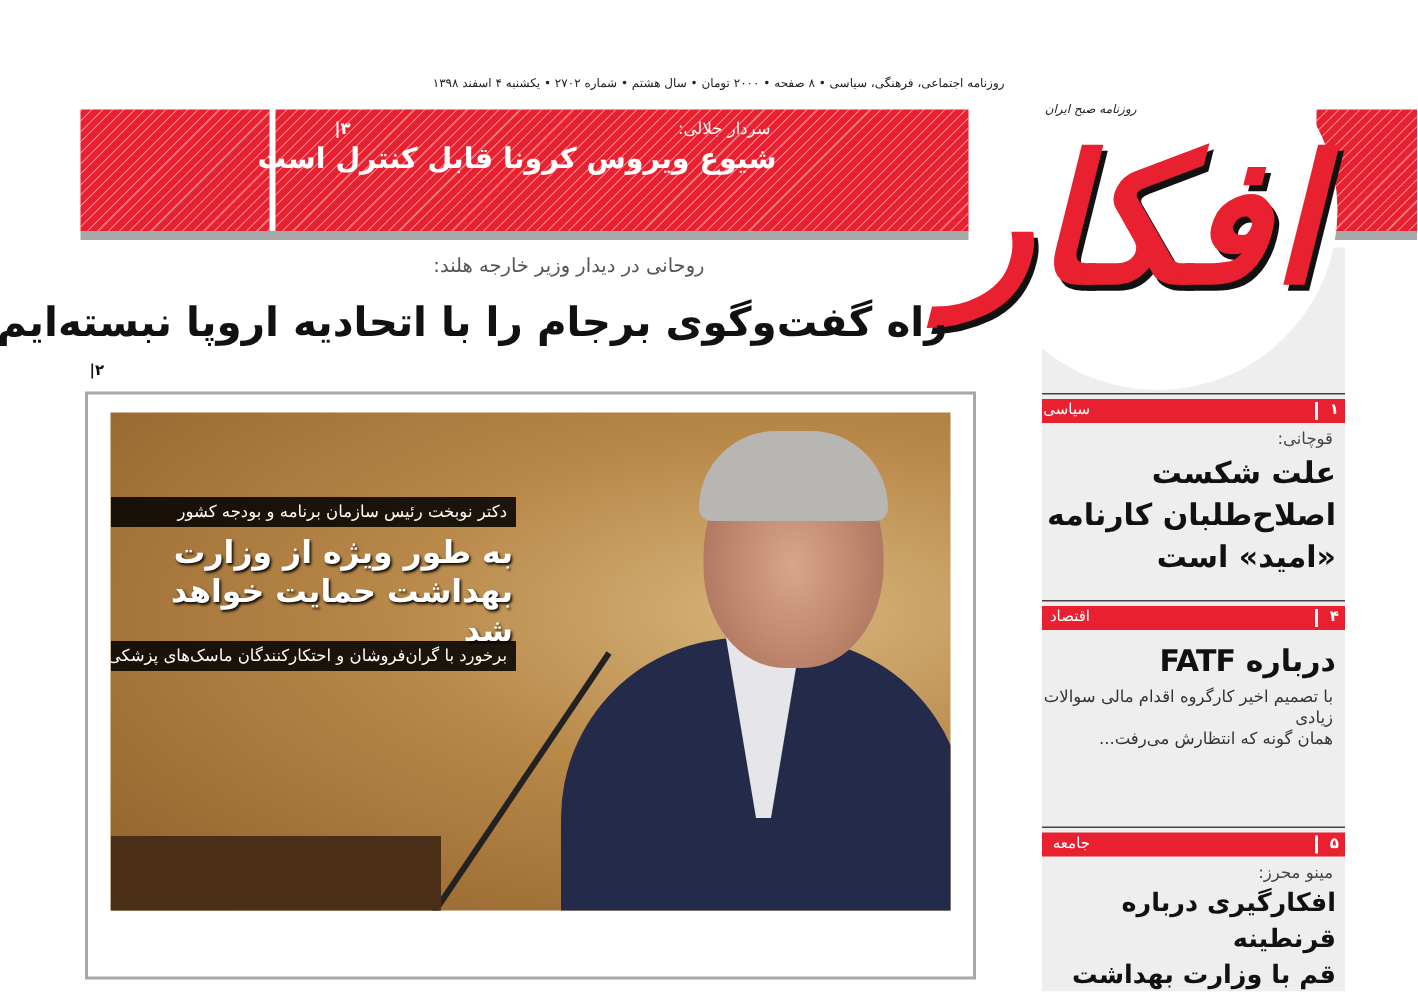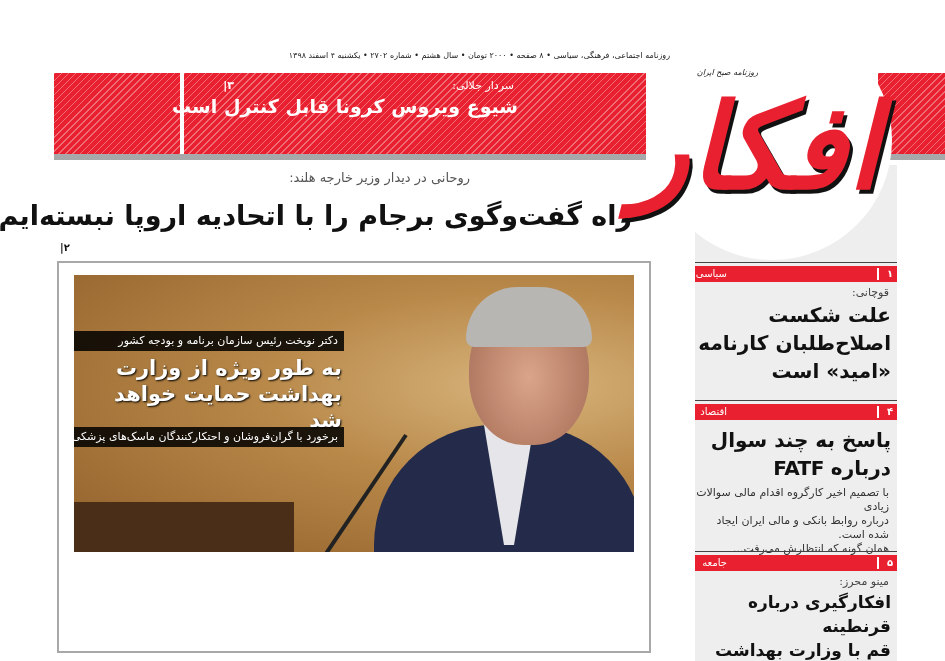--- a/index.html
+++ b/index.html
@@ -15,21 +15,21 @@
   .banner-title { position:absolute; top:22px; right:128px; color:#fff; font-size:19px; font-weight:bold; white-space:nowrap; }
   .logo-circle { position:absolute; top:20px; left:652px; width:240px; height:240px; border-radius:50%; background:#fff; }
   .sidebar-bg { position:absolute; top:165px; left:695px; width:202px; height:496px; background:#eeeeef; }
   .logo-tagline { position:absolute; top:68px; left:658px; width:100px; font-size:8px; color:#222; text-align:right;font-style:italic; }
   .logo-word { position:absolute; top:62px; left:660px; width:230px; height:170px; }
   .logo-word span { display:block; font-family:"DejaVu Serif", serif; font-weight:bold; font-size:118px; color:#e8202f; line-height:170px; text-align:center; text-shadow:4px 4px 0 #111; transform:skewX(-14deg); }
   .kicker-main { position:absolute; top:170px; left:250px; width:220px; font-size:13px; color:#555; text-align:right; }
   .headline { position:absolute; top:200px; left:92px; width:540px; font-size:27px; font-weight:bold; color:#111; text-align:right; white-space:nowrap; letter-spacing:-1px; }
   .page-ref { position:absolute; top:242px; left:60px; font-size:10px; font-weight:bold; color:#111; }
   .photo-frame { position:absolute; top:261px; left:57px; width:594px; height:392px; border:2px solid #a8a8a8; box-sizing:border-box; background:#fff; }
-  .photo { position:absolute; top:275px; left:74px; width:560px; height:277px; overflow:hidden;
+  .photo { position:absolute; top:275px; left:74px; width:560px; height:332px; overflow:hidden;
     background: radial-gradient(ellipse at 80% 40%, #d7b47c 0%, #b9894a 40%, #8f5f2a 100%); }
   .person-head { position:absolute; left:395px; top:20px; width:120px; height:150px; border-radius:50% 50% 45% 45%; background:radial-gradient(ellipse at 50% 55%, #d9a58a 0%, #b98068 60%, #9b6a58 100%); }
   .person-hair { position:absolute; left:392px; top:12px; width:126px; height:60px; border-radius:60px 60px 10px 10px; background:#b8b6b3; }
   .person-body { position:absolute; left:300px; top:150px; width:270px; height:230px; border-radius:120px 120px 0 0; background:#242a4a; }
   .person-shirt { position:absolute; left:410px; top:150px; width:50px; height:120px; background:#e6e6ea; clip-path:polygon(0 0,100% 0,60% 100%,40% 100%); }
   .mic { position:absolute; left:330px; top:160px; width:4px; height:220px; background:#222; transform:rotate(34deg); transform-origin:top; }
   .podium { position:absolute; left:0; bottom:0; width:220px; height:50px; background:#4a2e18; }
   .cap-band { position:absolute; left:0; background:rgba(0,0,0,0.85); color:#fff; text-align:right; padding-right:6px; white-space:nowrap; box-sizing:border-box; }
   .cap1 { top:56px; width:270px; height:20px; font-size:11px; line-height:20px; }
   .cap2 { top:152px; width:270px; height:20px; font-size:11px; line-height:20px; }
@@ -102,26 +102,24 @@
 </div>
 
 <div class="sec-box" style="top:400px;">
   <div class="sec-rule"></div>
   <div class="sec-bar">
     <span class="num">۴</span>
     <span class="sep"></span>
     <span class="name">اقتصاد</span>
   </div>
   <div class="sec-title" style="padding-top:6px;">
-    <div>پاسخ به چند سوال</div>
     <div>درباره FATF</div>
   </div>
   <div class="sec-body">
     <div>با تصمیم اخیر کارگروه اقدام مالی سوالات زیادی</div>
-    <div>درباره روابط بانکی و مالی ایران ایجاد شده است.</div>
     <div>همان گونه که انتظارش می‌رفت...</div>
   </div>
 </div>
 
 <div class="sec-box" style="top:551px;">
   <div class="sec-rule"></div>
   <div class="sec-bar">
     <span class="num">۵</span>
     <span class="sep"></span>
     <span class="name">جامعه</span>

